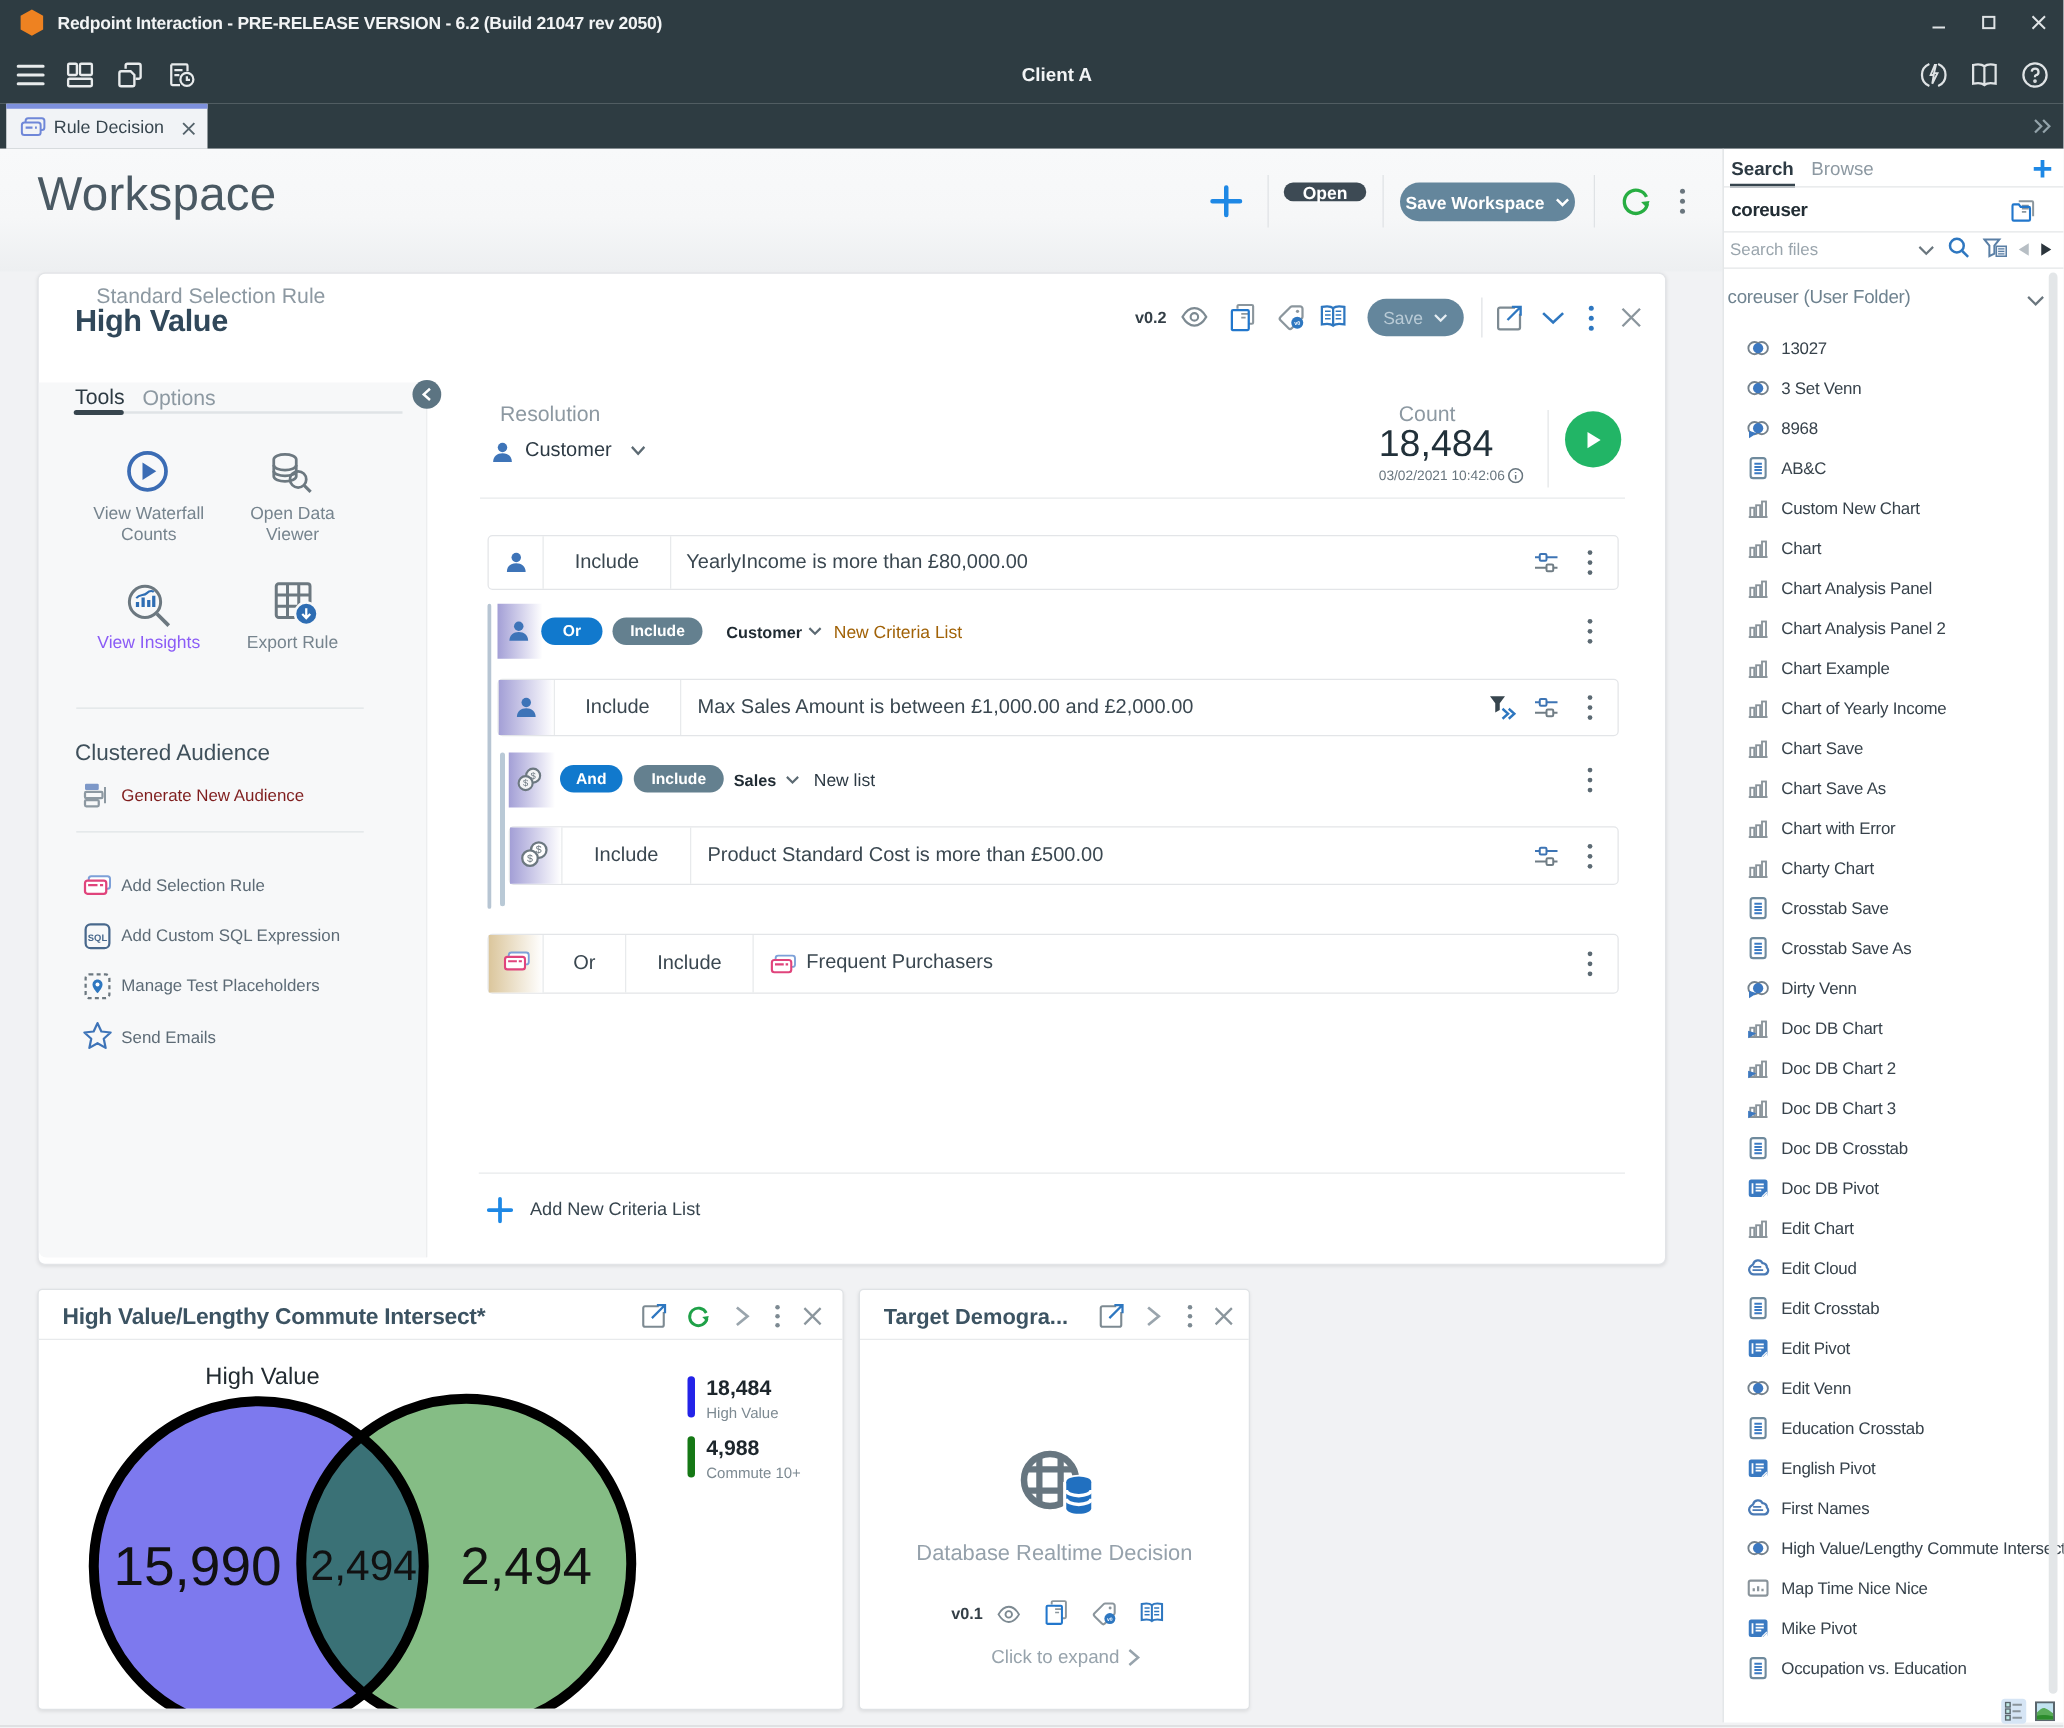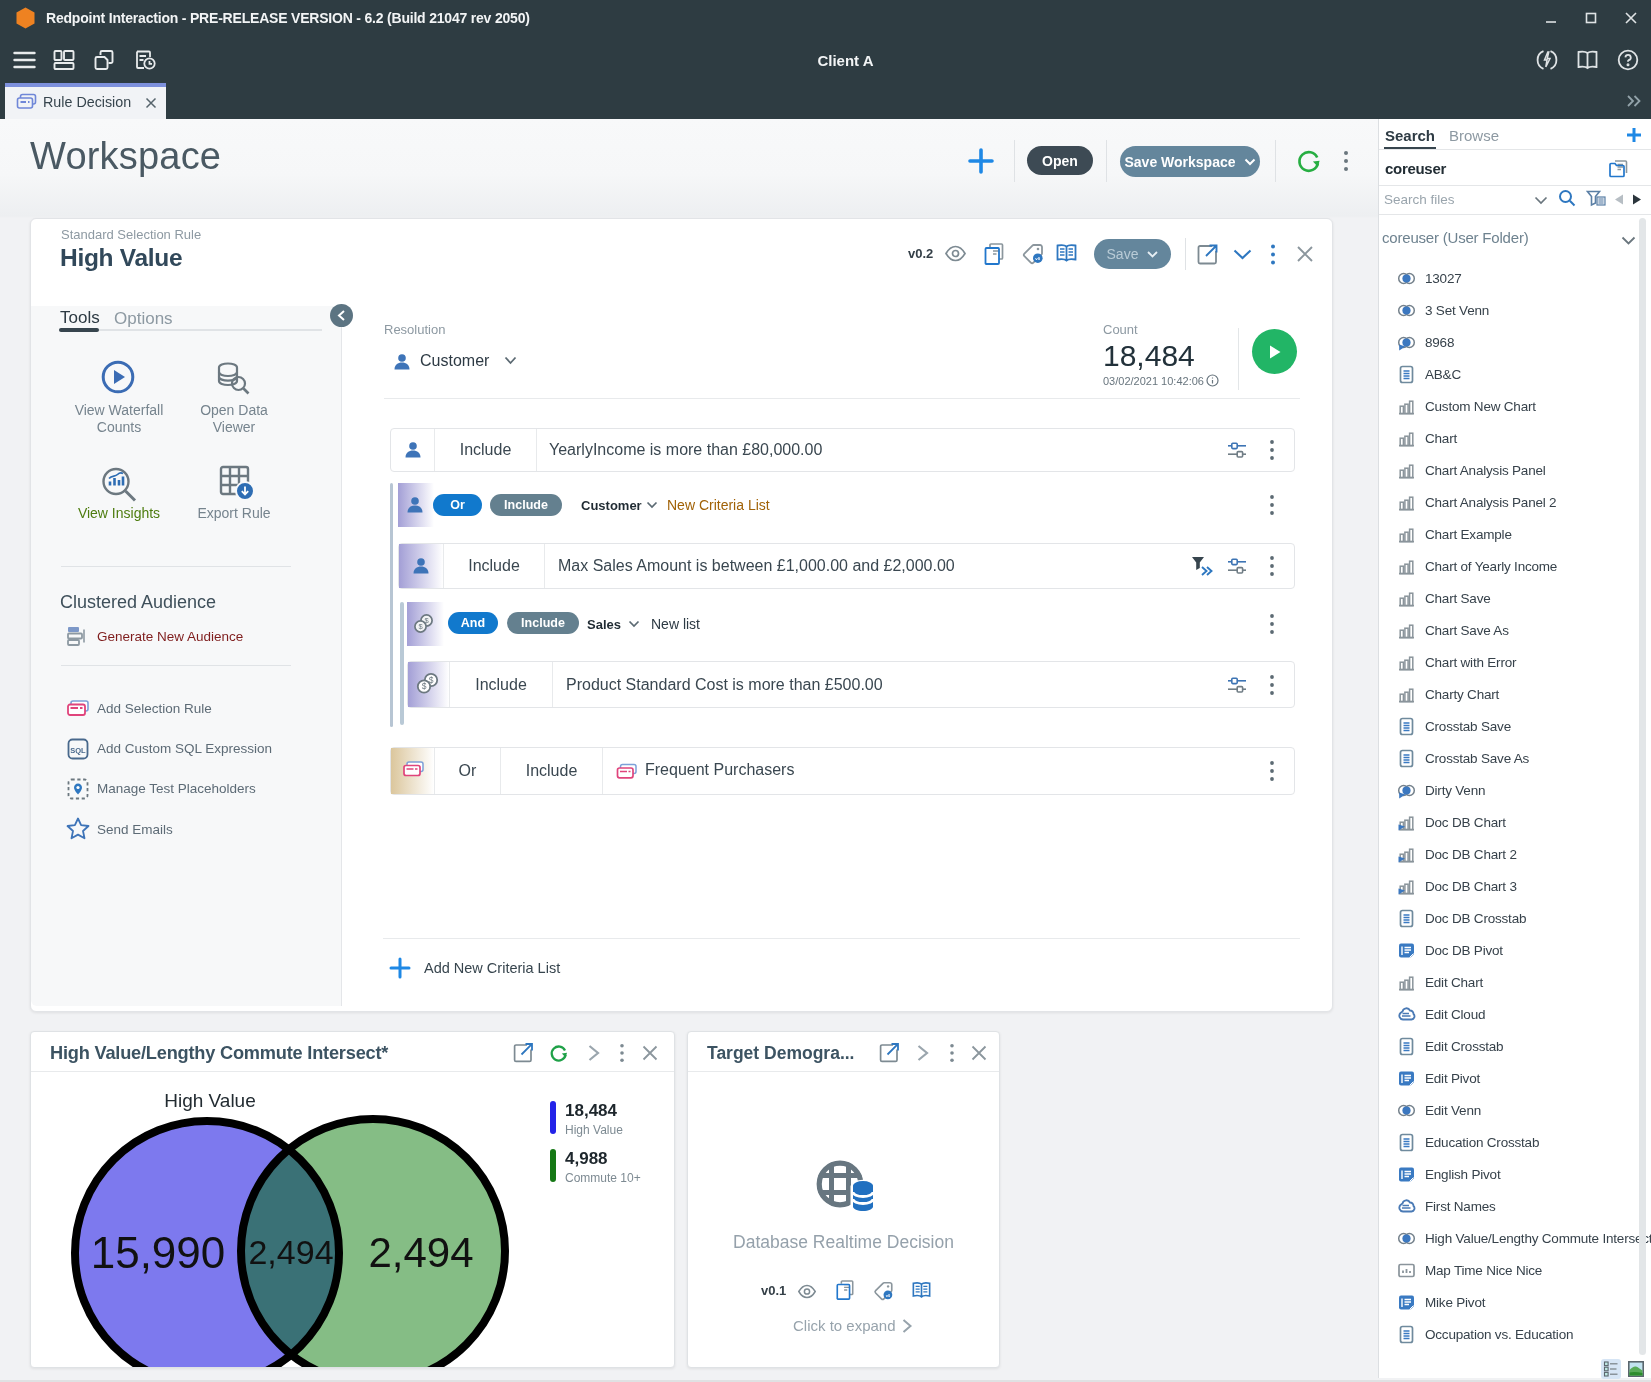--- a/index.html
+++ b/index.html
@@ -14,21 +14,21 @@
 #tab { left:5px; top:83px; width:161px; height:36px; background:#f1f3f6; border-top:4px solid #7d90dc; }
 #content { left:0; top:119px; width:1378px; height:1263px; background:linear-gradient(180deg,#f8f9fa 0px,#f6f7f8 55px,#edeff1 97px,#f1f2f4 99px,#f1f2f4 100%); }
 #sidebar { left:1378px; top:119px; width:273px; height:1259px; background:#ffffff; border-left:1px solid #dcdfe2; }
 #bottomedge { left:0; top:1380px; width:1651px; height:2px; background:#e0e1e3; }
 .ttl { color:#f2f4f5; font-size:15px; font-weight:bold; }
 
 #wsTitle { left:30px; top:135px; font-size:38px; color:#4a5963; letter-spacing:0.2px; }
 
 #ruleCard { left:30px; top:218px; width:1303px; height:794px; background:#fff; border:1px solid #e2e4e7; border-radius:6px; box-shadow:0 1px 3px rgba(0,0,0,.08); }
 #leftPanel { left:31px; top:306px; width:311px; height:700px; background:#f7f8f9; border-right:1px solid #e4e6e9; border-radius:0 0 0 6px; }
-.smallLabel { font-size:13px; color:#8d99a2; }
+.smallLabel { font-size:17px; color:#8d99a2;margin-left:16px; }
 .cellBorder { border-right:1px solid #e8eaec; }
 .pill { border-radius:11px; color:#fff; font-size:12.5px; font-weight:bold; text-align:center; line-height:22px; height:22px; }
 .rowCard { background:#fff; border:1px solid #e3e5e8; border-radius:4px; }
 .ruleText { font-size:16px; color:#3a4750; }
 
 .fc { display:flex; align-items:center; justify-content:center; }
 .si { height:32px; display:flex; align-items:center; gap:9px; padding-left:4px; font-size:13.5px; letter-spacing:-0.2px; color:#37424b; white-space:nowrap; }
 .si svg { flex-shrink:0; }
 </style>
 </head>
@@ -100,21 +100,21 @@
       <path d="M3 2 L8 7 L3 12 M9.5 2 L14.5 7 L9.5 12"></path>
     </svg>
   <div class="abs" id="content"></div>
   <div class="abs" id="sidebar"></div>
   <div class="abs" id="wsTitle">Workspace</div>
 
   <svg class="abs" style="left:967px;top:147px" width="28" height="28" viewBox="0 0 28 28">
       <path d="M14 3 V25 M3 14 H25" stroke="#1e88e5" stroke-width="3.6" stroke-linecap="round"></path>
     </svg>
   <div class="abs" style="left:1014px;top:140px;width:1px;height:42px;background:#dfe2e5"></div>
-  <div class="abs fc" style="left:1027px;top:146px;width:66px;height:29px;background:#3d4a54;border-radius:16px;color:#fff;font-size:14px;font-weight:bold">Open</div>
+  <div class="abs fc" style="left:1027px;top:146px;width:66px;height:15px;background:#3d4a54;border-radius:16px;color:#fff;font-size:14px;font-weight:bold">Open</div>
   <div class="abs" style="left:1106px;top:140px;width:1px;height:42px;background:#dfe2e5"></div>
   <div class="abs fc" style="left:1120px;top:146px;width:140px;height:31px;background:#64869c;border-radius:16px;color:#fff;font-size:14px;font-weight:bold">Save Workspace
     <svg style="margin-left:8px" width="12" height="8" viewBox="0 0 12 8">
         <path d="M1.5 1.5 L6 6 L10.5 1.5" fill="none" stroke="#fff" stroke-width="2"></path>
       </svg>
   </div>
   <div class="abs" style="left:1275px;top:140px;width:1px;height:42px;background:#dfe2e5"></div>
   <svg class="abs" style="left:1296px;top:149px" width="25" height="25" viewBox="0 0 25 25" fill="none">
       <path d="M21.2 8.5 A9.3 9.3 0 1 0 21.9 14.2" stroke="#27ae42" stroke-width="2.7"></path>
       <path d="M23.6 11.8 L16.9 12.6 L21.9 17.8 Z" fill="#27ae42"></path>
@@ -189,21 +189,21 @@
       <circle cx="23.5" cy="23.5" r="6.5"></circle>
       <path d="M28.5 28.5 L33.5 33.5" stroke-width="2.6"></path>
     </svg>
   <div class="abs" style="left:174px;top:402px;width:120px;text-align:center;font-size:14px;color:#76848e;line-height:17px">Open Data<br>Viewer</div>
   <svg class="abs" style="left:99px;top:466px" width="40" height="40" viewBox="0 0 40 40" fill="none">
       <circle cx="17" cy="15.5" r="12.5" stroke="#6c7880" stroke-width="2.4"></circle>
       <path d="M26.5 25 L36 34.5" stroke="#6c7880" stroke-width="3"></path>
       <path d="M11 19.5 V15.5 M15.5 19.5 V12 M20 19.5 V14 M24 19.5 V10.5" stroke="#2e6db3" stroke-width="2.6"></path>
       <path d="M10 12.5 C13 9 16 11 18.5 8.5 C20.5 6.5 22.5 6.5 24 7.5" stroke="#2e6db3" stroke-width="1.7"></path>
     </svg>
-  <div class="abs" style="left:59px;top:505px;width:120px;text-align:center;font-size:14px;color:#4d7c0f">View Insights</div>
+  <div class="abs" style="left:59px;top:505px;width:120px;text-align:center;font-size:14px;color:#8b5cf6">View Insights</div>
   <svg class="abs" style="left:218px;top:464px" width="38" height="40" viewBox="0 0 38 40" fill="none">
       <rect x="3" y="3" width="27" height="27" rx="2" stroke="#6c7880" stroke-width="2.4"></rect>
       <path d="M3 12 H30 M3 21 H30 M12 3 V30 M21 3 V30" stroke="#6c7880" stroke-width="2.4"></path>
       <circle cx="27" cy="27" r="9" fill="#2e6db3" stroke="#f7f8f9" stroke-width="2"></circle>
       <path d="M27 22.5 V30 M23.8 27.2 L27 30.5 L30.2 27.2" stroke="#fff" stroke-width="1.8"></path>
     </svg>
   <div class="abs" style="left:174px;top:505px;width:120px;text-align:center;font-size:14px;color:#76848e">Export Rule</div>
   <div class="abs" style="left:61px;top:566px;width:230px;height:1px;background:#e0e3e6"></div>
   <div class="abs" style="left:60px;top:592px;font-size:18px;color:#3f505b">Clustered Audience</div>
   <svg class="abs" style="left:66px;top:625px" width="22" height="22" viewBox="0 0 22 22" fill="none" stroke="#8d99a2" stroke-width="1.8">

